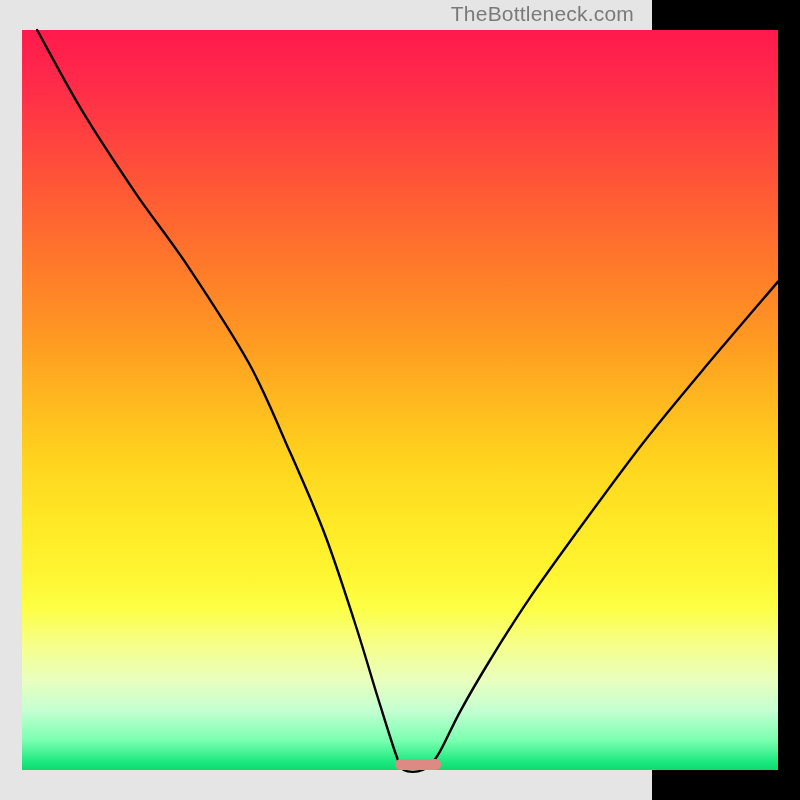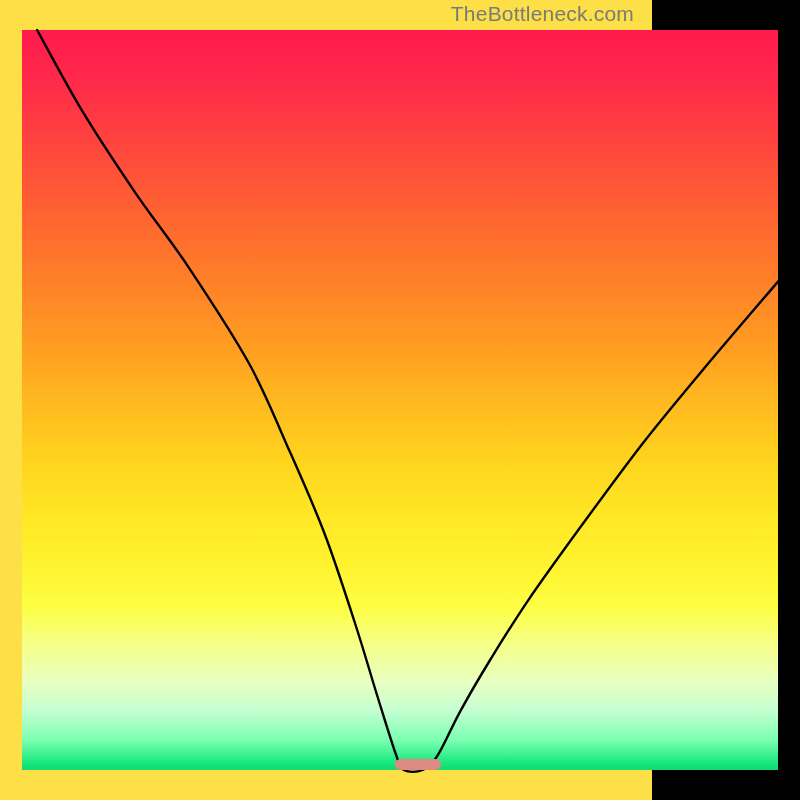--- a/index.html
+++ b/index.html
@@ -8,21 +8,21 @@
     width: 800px;
     height: 800px;
     background: #000;
     overflow: hidden;
     font-family: Arial, Helvetica, sans-serif;
   }
   .frame {
     position: relative;
     width: 652px;
     height: 800px;
-    background: #fde047;
+    background: #e5e5e5;
   }
   .watermark {
     position: absolute;
     top: 2px;
     right: 18px;
     color: #7a7a7a;
     font-size: 21px;
     font-weight: 500;
     letter-spacing: 0.2px;
     z-index: 10;

